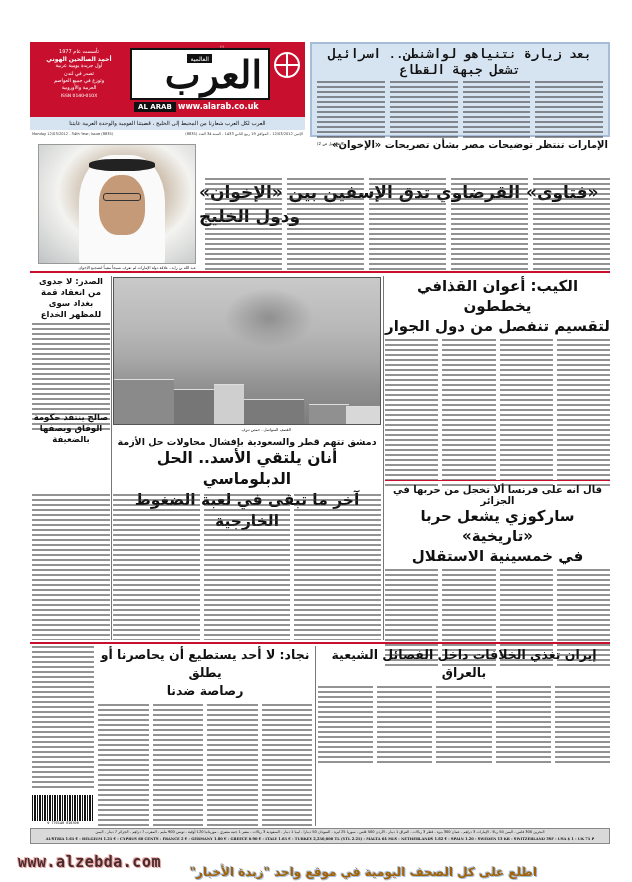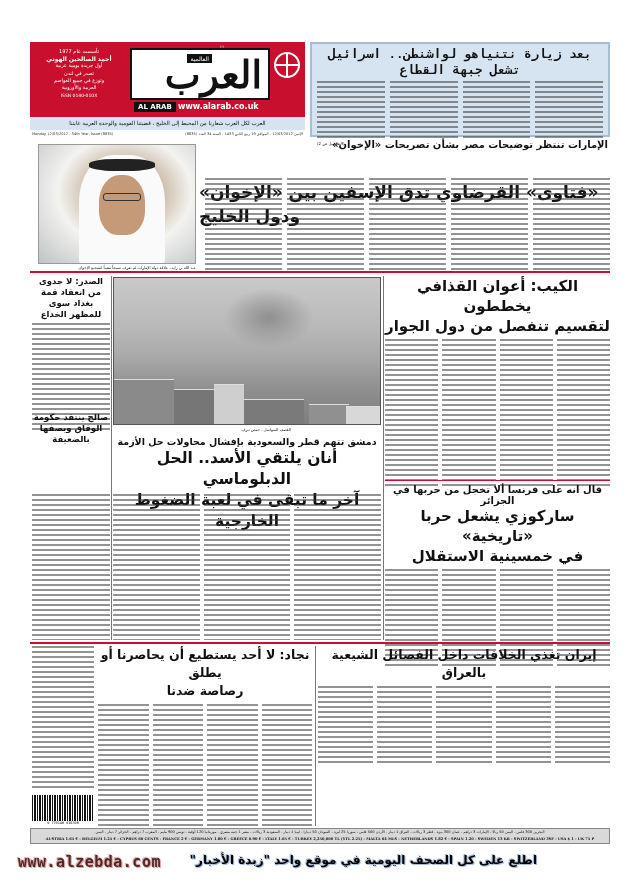--- a/index.html
+++ b/index.html
@@ -94,21 +94,21 @@
   .barcode { position: absolute; left: 2px; top: 755px; width: 62px; height: 26px; background: repeating-linear-gradient(to right, #111 0px, #111 1px, #fff 1px, #fff 2px, #111 2px, #111 4px, #fff 4px, #fff 5px); }
   .barcode-num { position: absolute; left: 2px; top: 781px; width: 62px; font-size: 3.5px; text-align: center; font-family: "DejaVu Sans Mono", monospace; }
 
   .price-bar { position: absolute; left: 0; top: 788px; width: 580px; height: 16px; background: #d9d9d9; border: 1px solid #888; font-size: 3.6px; line-height: 7px; text-align: center; }
   .price-bar .ar { direction: rtl; }
   .price-bar .en { font-family: "DejaVu Serif", serif; font-weight: bold; }
 
   
   .promo { position: absolute; left: 0; top: 848px; width: 632px; height: 30px; }
   .promo .site { position: absolute; left: 18px; top: 5px; font-family: "DejaVu Sans Mono", monospace; font-weight: bold; font-size: 15px; color: #4a2b2b; text-shadow: 0 0 2px #e8a8a8, 1px 1px 0 #e8a8a8, -1px -1px 0 #e8a8a8; letter-spacing: 0.5px; }
-  .promo .msg { position: absolute; right: 95px; top: 5px; direction: rtl; font-weight: bold; font-size: 12px; color: #000000; text-shadow: 0 0 2px #a8bcd6, 1px 1px 0 #a8bcd6, -1px -1px 0 #a8bcd6; }
+  .promo .msg { position: absolute; right: 95px; top: 17px; direction: rtl; font-weight: bold; font-size: 12px; color: #a16207; text-shadow: 0 0 2px #a8bcd6, 1px 1px 0 #a8bcd6, -1px -1px 0 #a8bcd6; }
 </style>
 </head>
 <body>
 
 <div class="page">
 
   <div class="masthead">
     <div class="mh-info">
       <div class="founded">تأسست عام 1977</div>
       <div class="founder">أحمد الصالحين الهوني</div>

